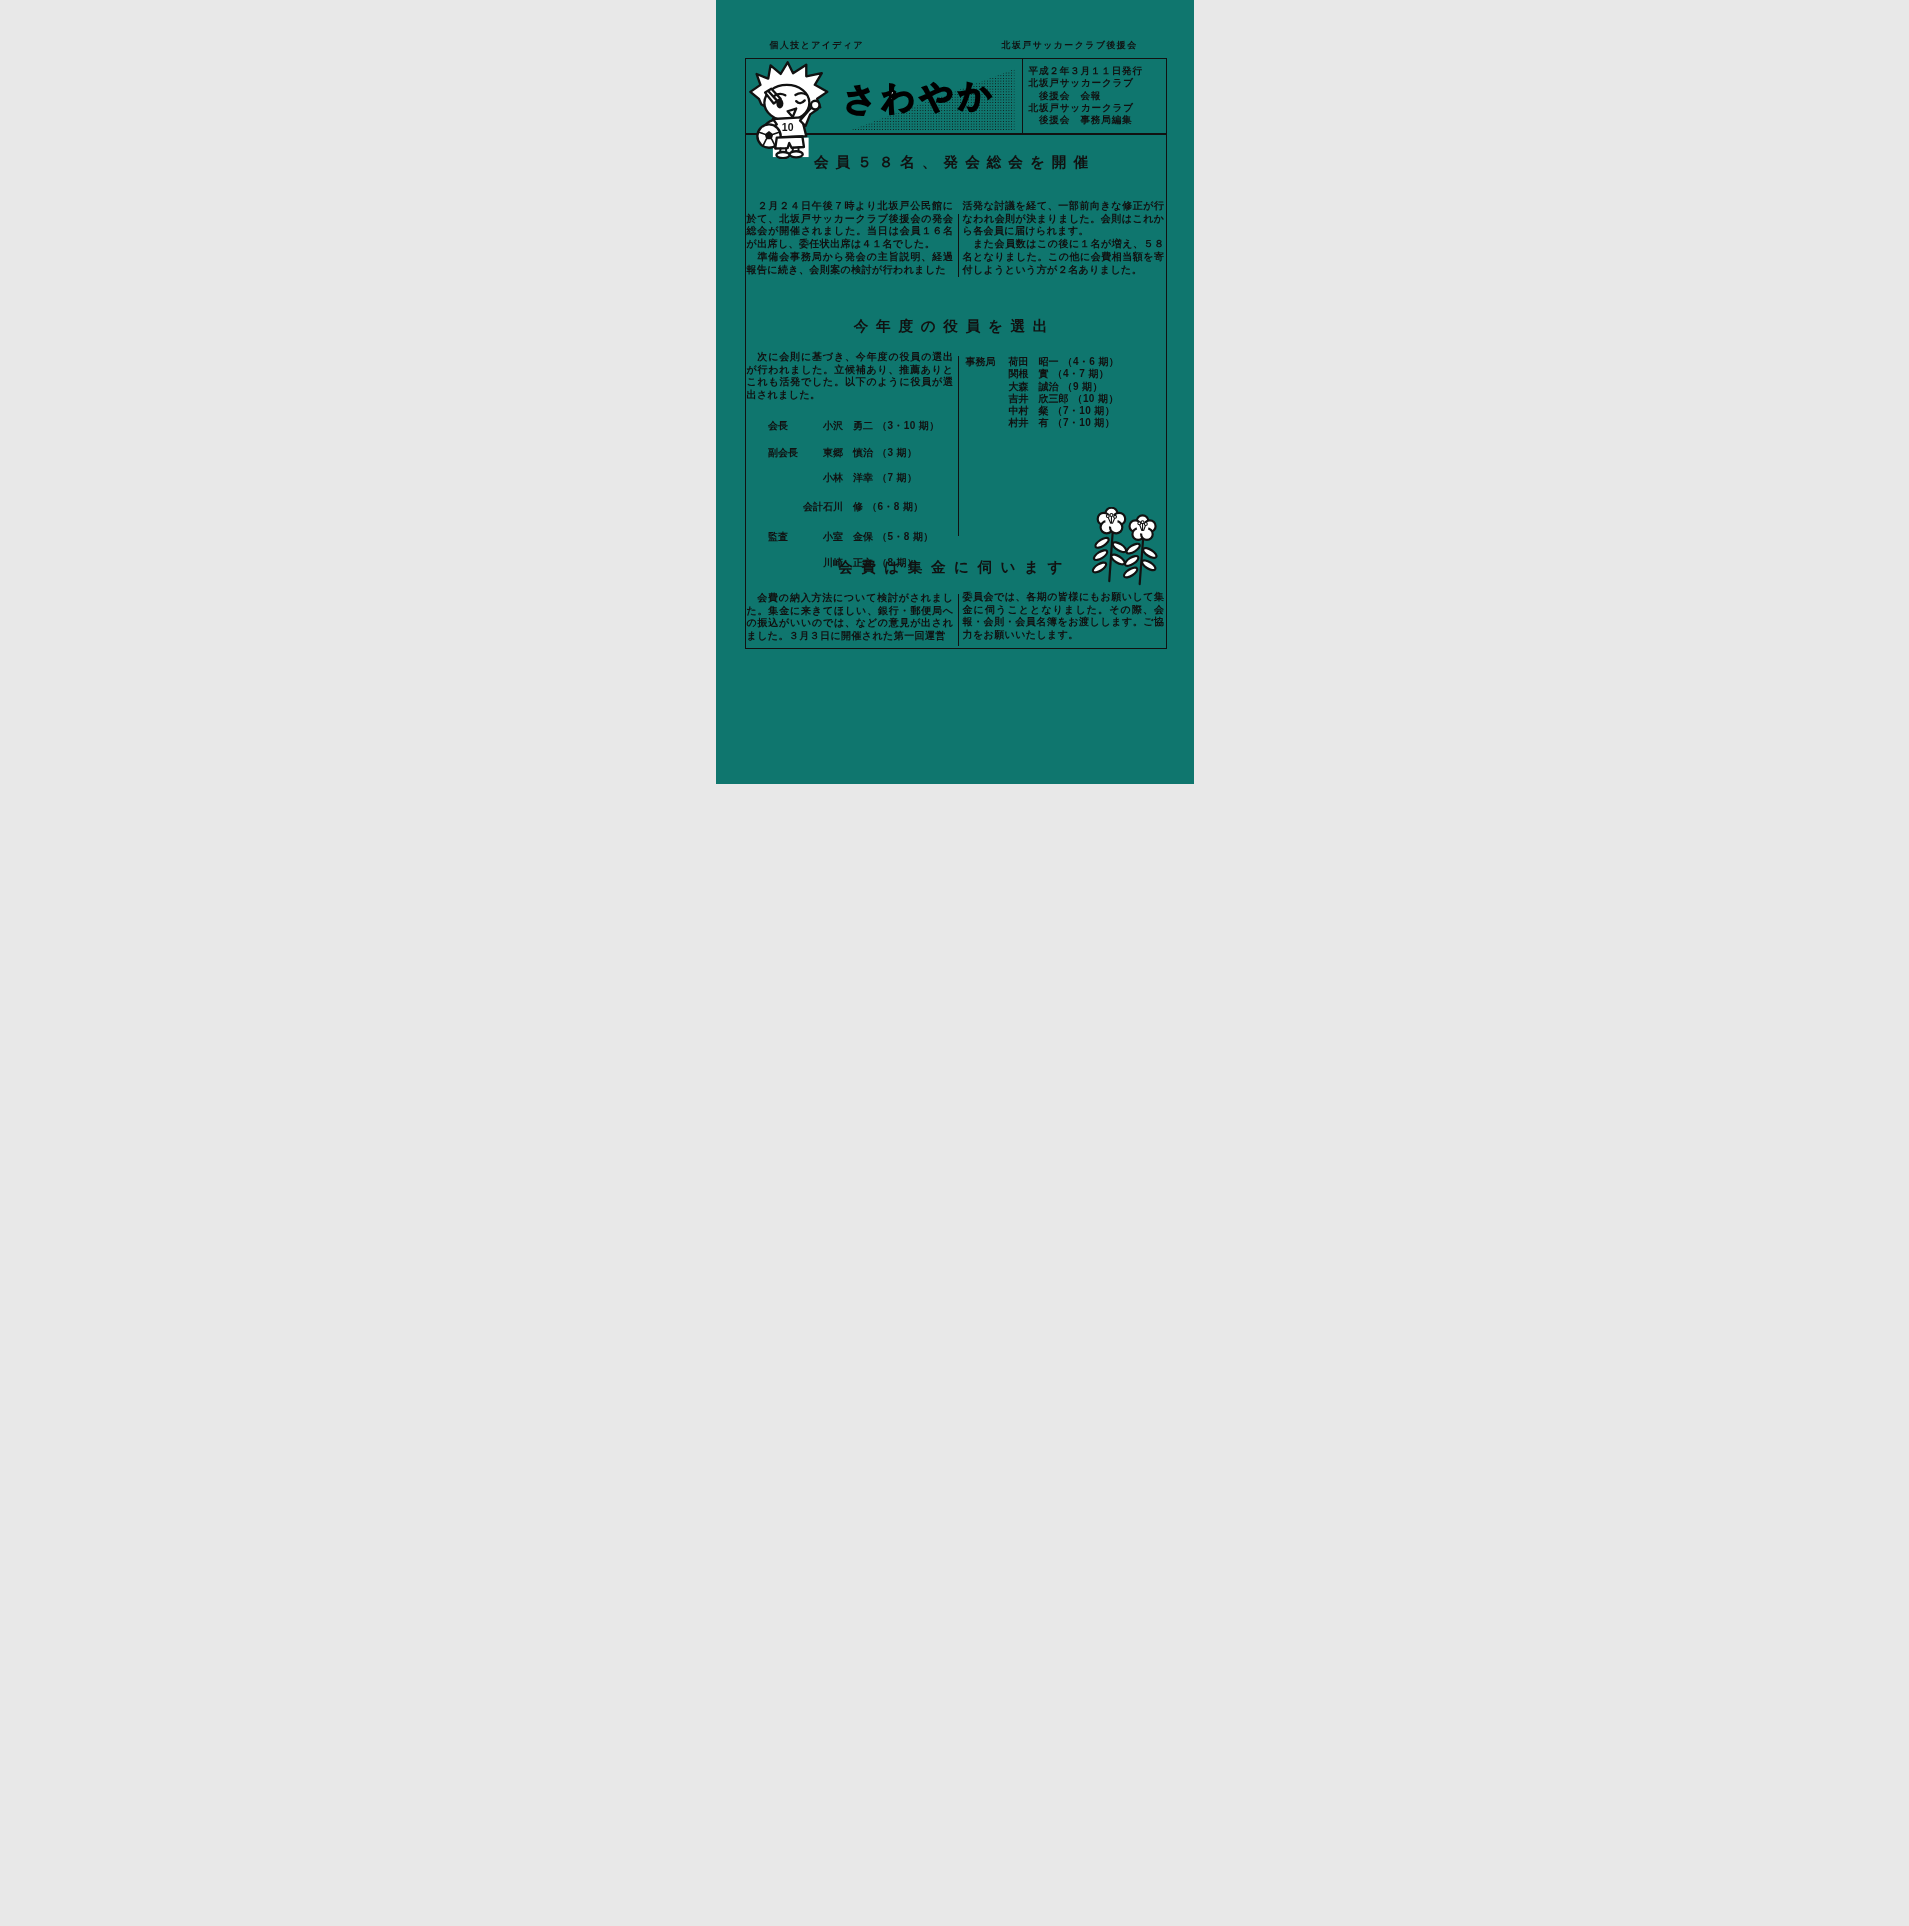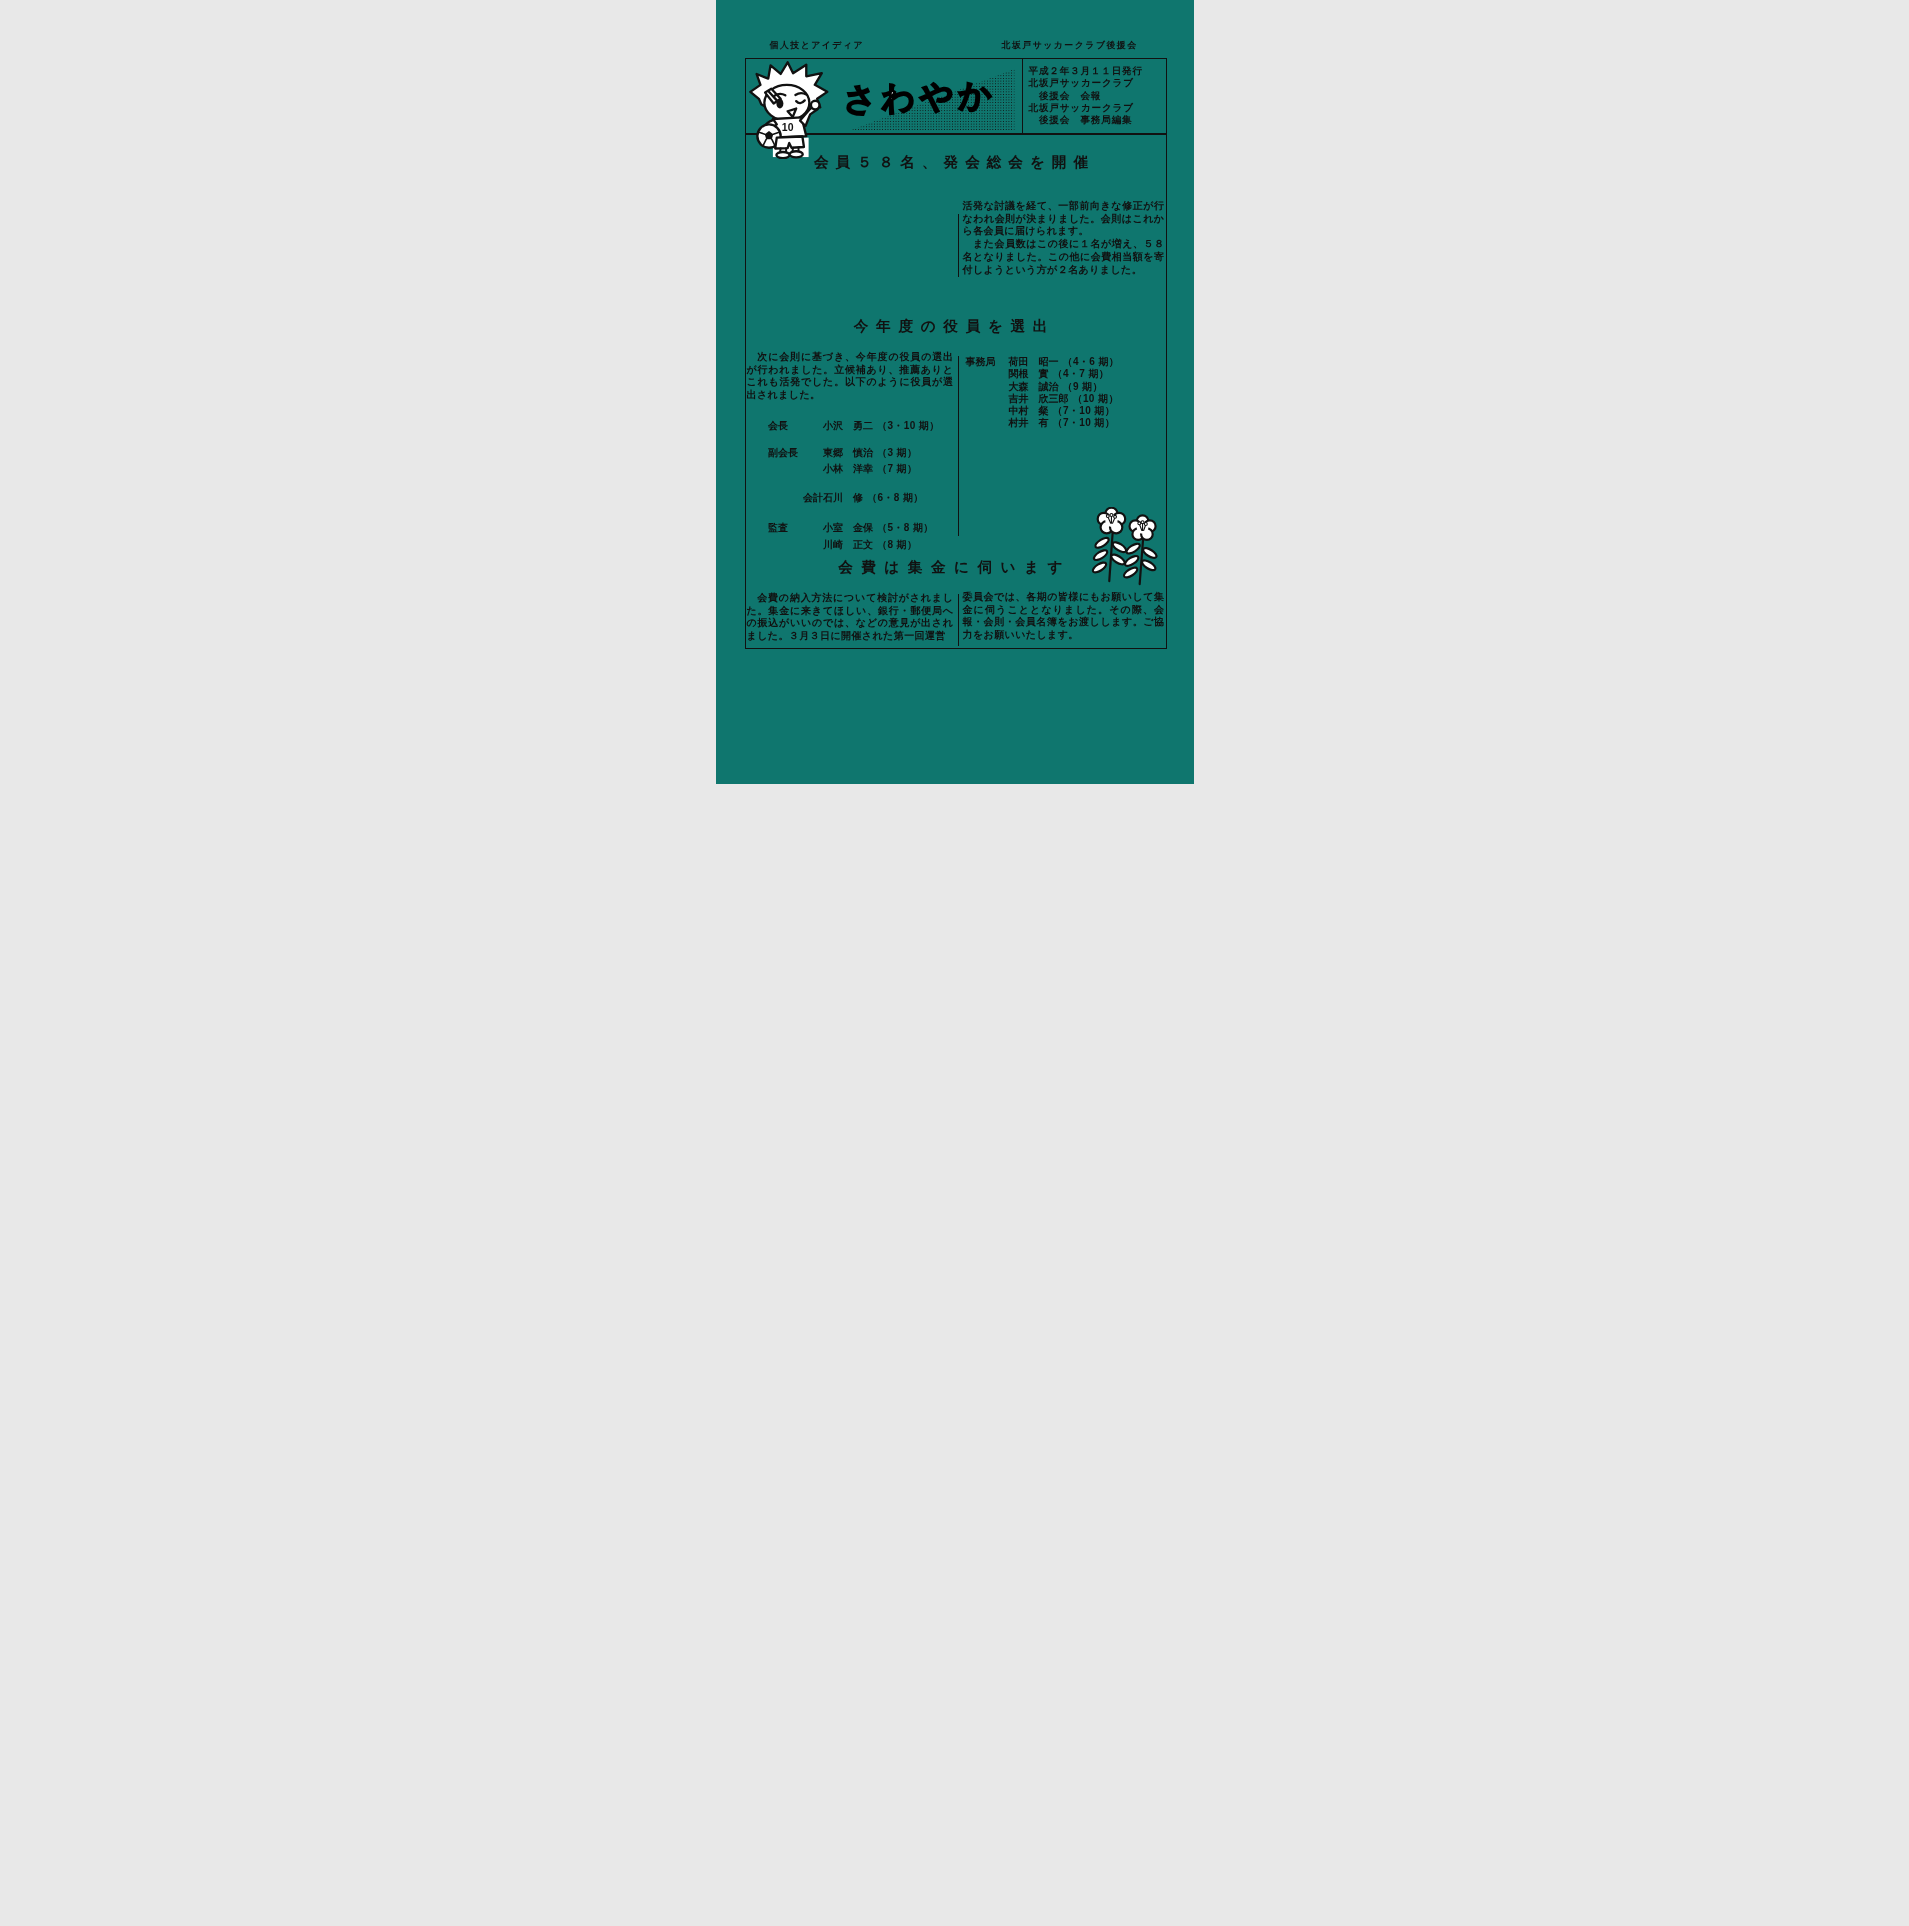--- a/index.html
+++ b/index.html
@@ -40,21 +40,21 @@
     text-align:justify;white-space:pre-line;
   }
   .officer-row{display:flex;align-items:flex-start;font-size:10px;font-weight:700;line-height:12.3px;white-space:nowrap;}
   .o-title{display:inline-block;flex:0 0 auto;}
   .left-list .officer-row{padding-left:21.6px;}
   .left-list .o-title{width:55px;}
   .right-list .officer-row{padding-left:3.1px;}
   .right-list .o-title{width:43px;}
   .o-name{display:inline-block;}
   .o-term{display:inline-block;margin-left:3.9px;letter-spacing:0.4px;}
-  .mt38{margin-top:14.6px;}.mt4{margin-top:4px;}.mt44{margin-top:17px;text-align:right;}.mt46{margin-top:17.7px;}.mt1{margin-top:0;}
+  .mt38{margin-top:14.6px;}.mt4{margin-top:13px;}.mt44{margin-top:17px;text-align:right;}.mt46{margin-top:17.7px;}.mt1{margin-top:0;}
   svg{display:block;}
 </style>
 </head>
 <body>
 
 <div class="page">
 
   <div class="abs tagline" style="left:54px;top:39px;">個人技とアイディア</div>
   <div class="abs tagline" style="left:286px;top:39px;">北坂戸サッカークラブ後援会</div>
 
@@ -95,20 +95,22 @@
         <path d="M76,200 L142,197 L146,224 L114,226 L108,214 L104,227 L72,228 Z"></path>
         <path d="M86,228 L84,240 M100,227 L100,240 M118,226 L116,238 M132,225 L132,238" fill="none" stroke-width="5"></path>
         <ellipse cx="92" cy="245" rx="17" ry="8"></ellipse>
         <ellipse cx="126" cy="243" rx="17" ry="8"></ellipse>
       </g>
       <text x="104" y="183" font-size="27" font-weight="bold" text-anchor="middle" fill="#111">10</text>
     </svg>
   </div>
 
   <div class="abs headline" style="top:153px;letter-spacing:7px;">会員５８名、発会総会を開催</div>
+  <div class="abs body-text" style="left:31px;top:200px;width:207px;">　２月２４日午後７時より北坂戸公民館に於て、北坂戸サッカークラブ後援会の発会総会が開催されました。当日は会員１６名が出席し、委任状出席は４１名でした。
+　準備会事務局から発会の主旨説明、経過報告に続き、会則案の検討が行われました</div>
   <div class="abs vline" style="left:242px;top:214px;height:63px;"></div>
   <div class="abs body-text" style="left:247px;top:200px;width:202px;">活発な討議を経て、一部前向きな修正が行なわれ会則が決まりました。会則はこれから各会員に届けられます。
 　また会員数はこの後に１名が増え、５８名となりました。この他に会費相当額を寄付しようという方が２名ありました。</div>
 
   <div class="abs headline" style="top:317px;letter-spacing:7.7px;">今年度の役員を選出</div>
   <div class="abs body-text" style="left:31px;top:351px;width:207px;">　次に会則に基づき、今年度の役員の選出が行われました。立候補あり、推薦ありとこれも活発でした。以下のように役員が選出されました。</div>
   <div class="abs vline" style="left:242px;top:356px;height:180px;"></div>
 
   <div class="abs left-list" style="left:31px;top:420px;width:208px;">
     <div class="officer-row">

